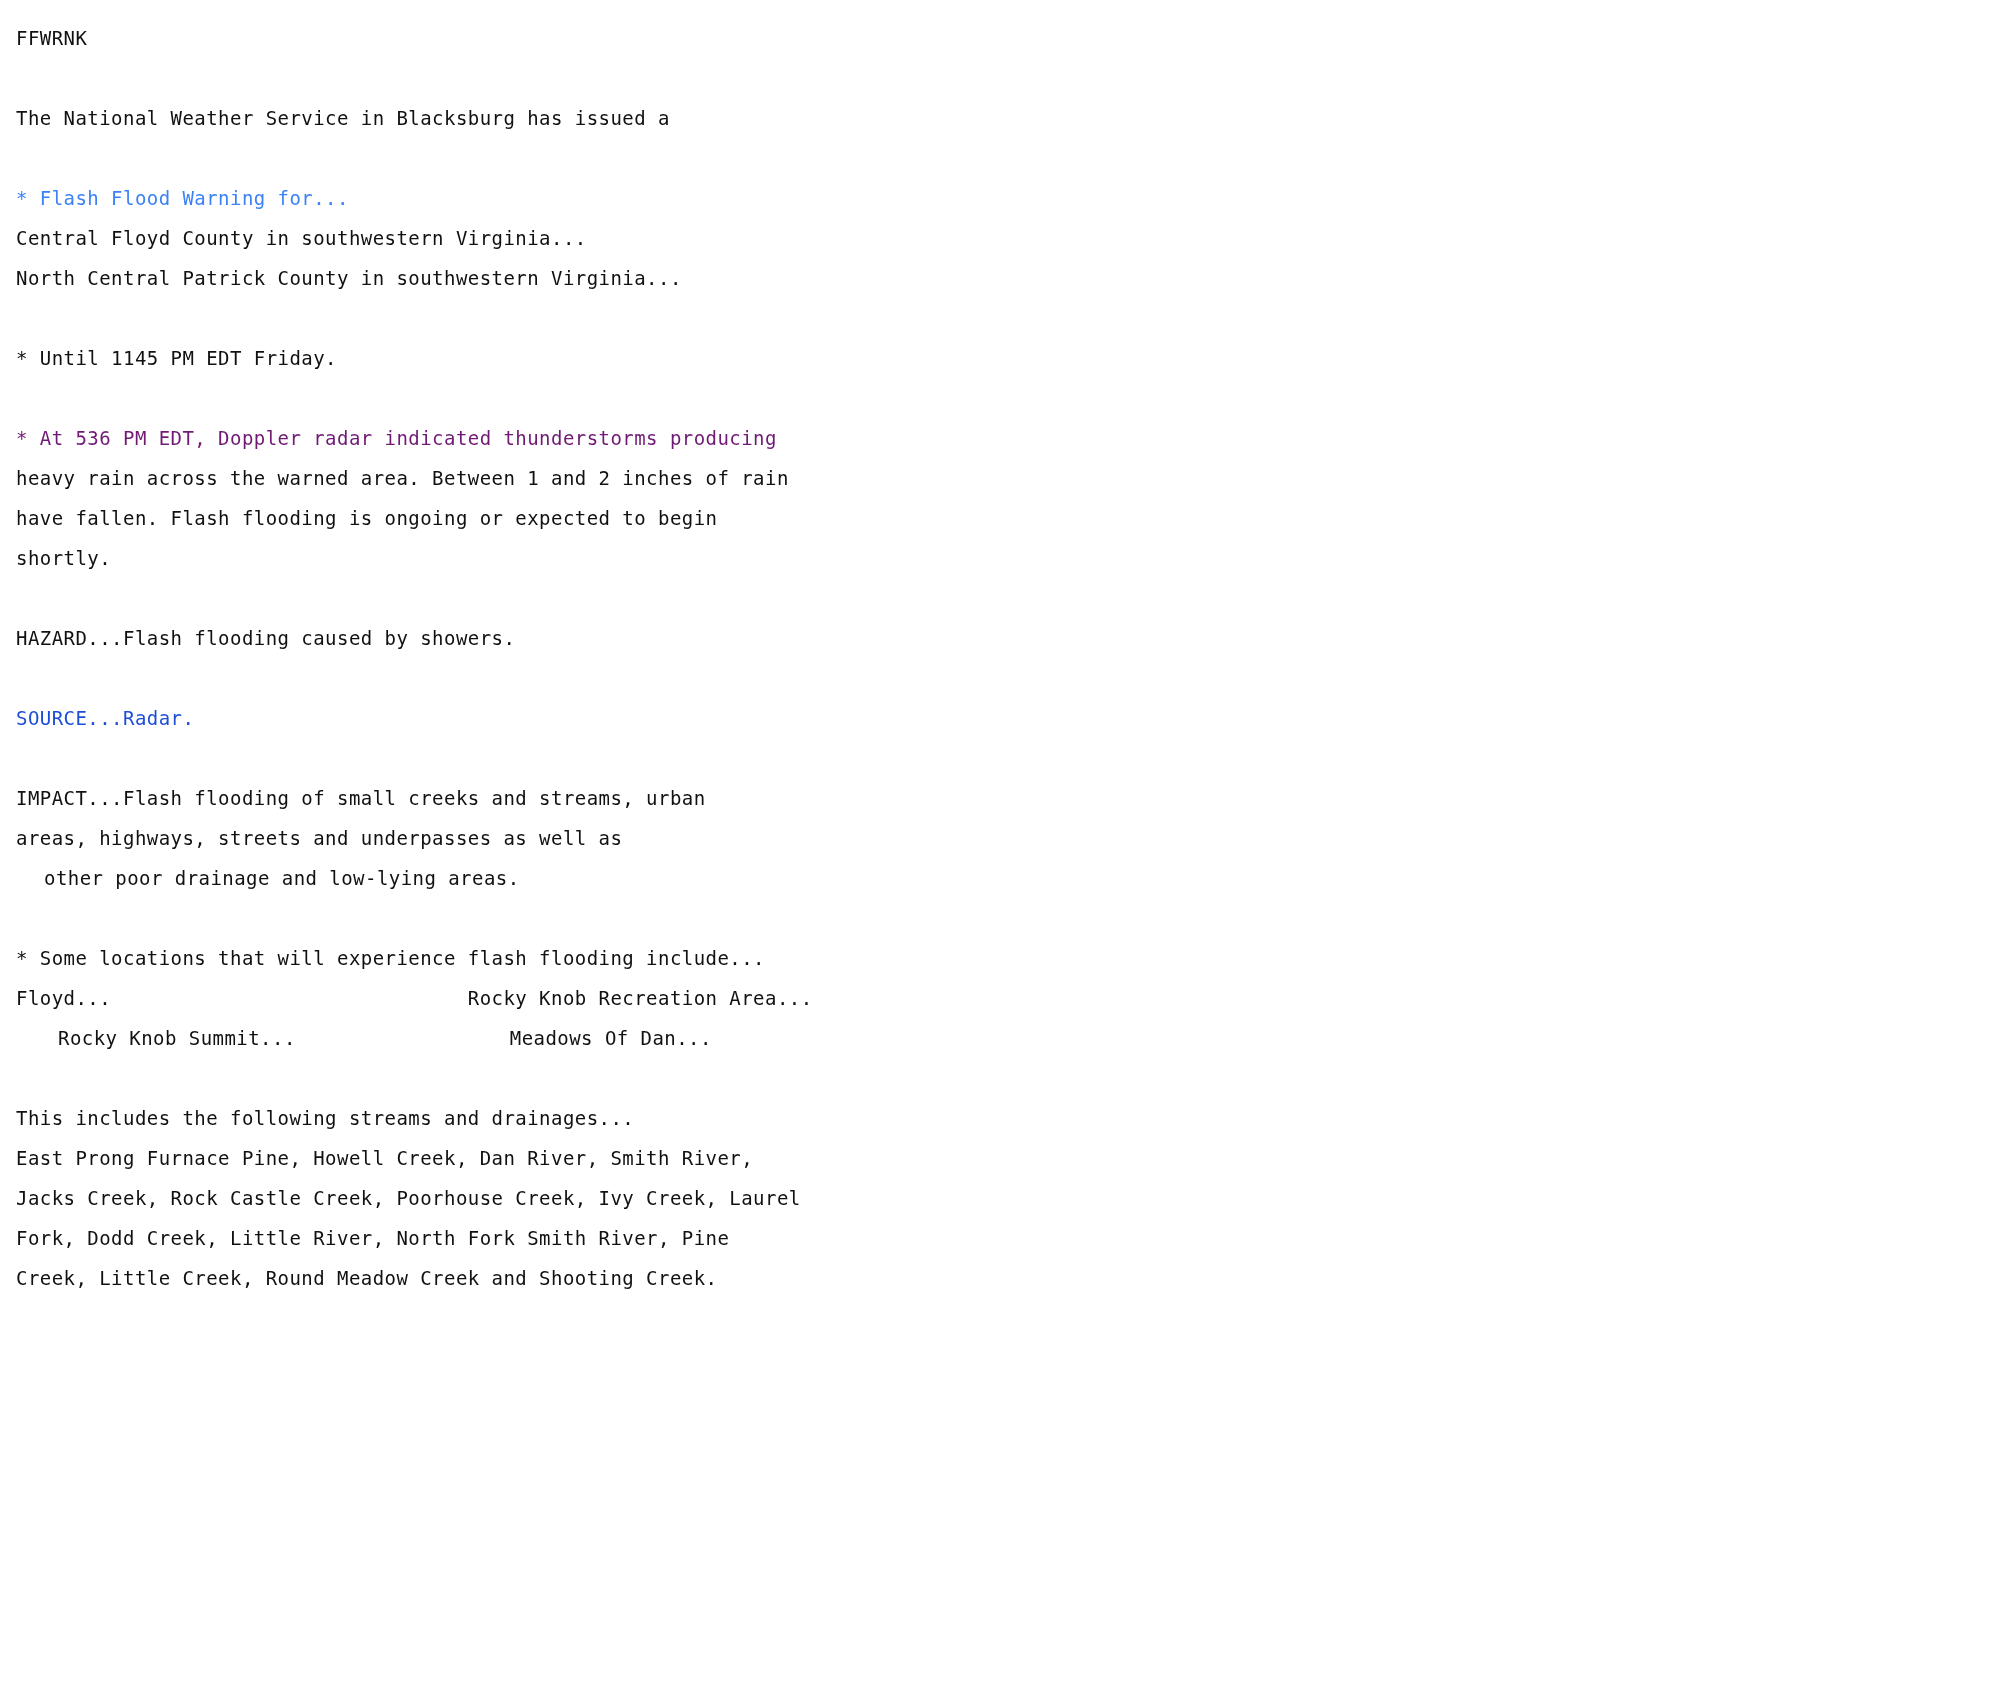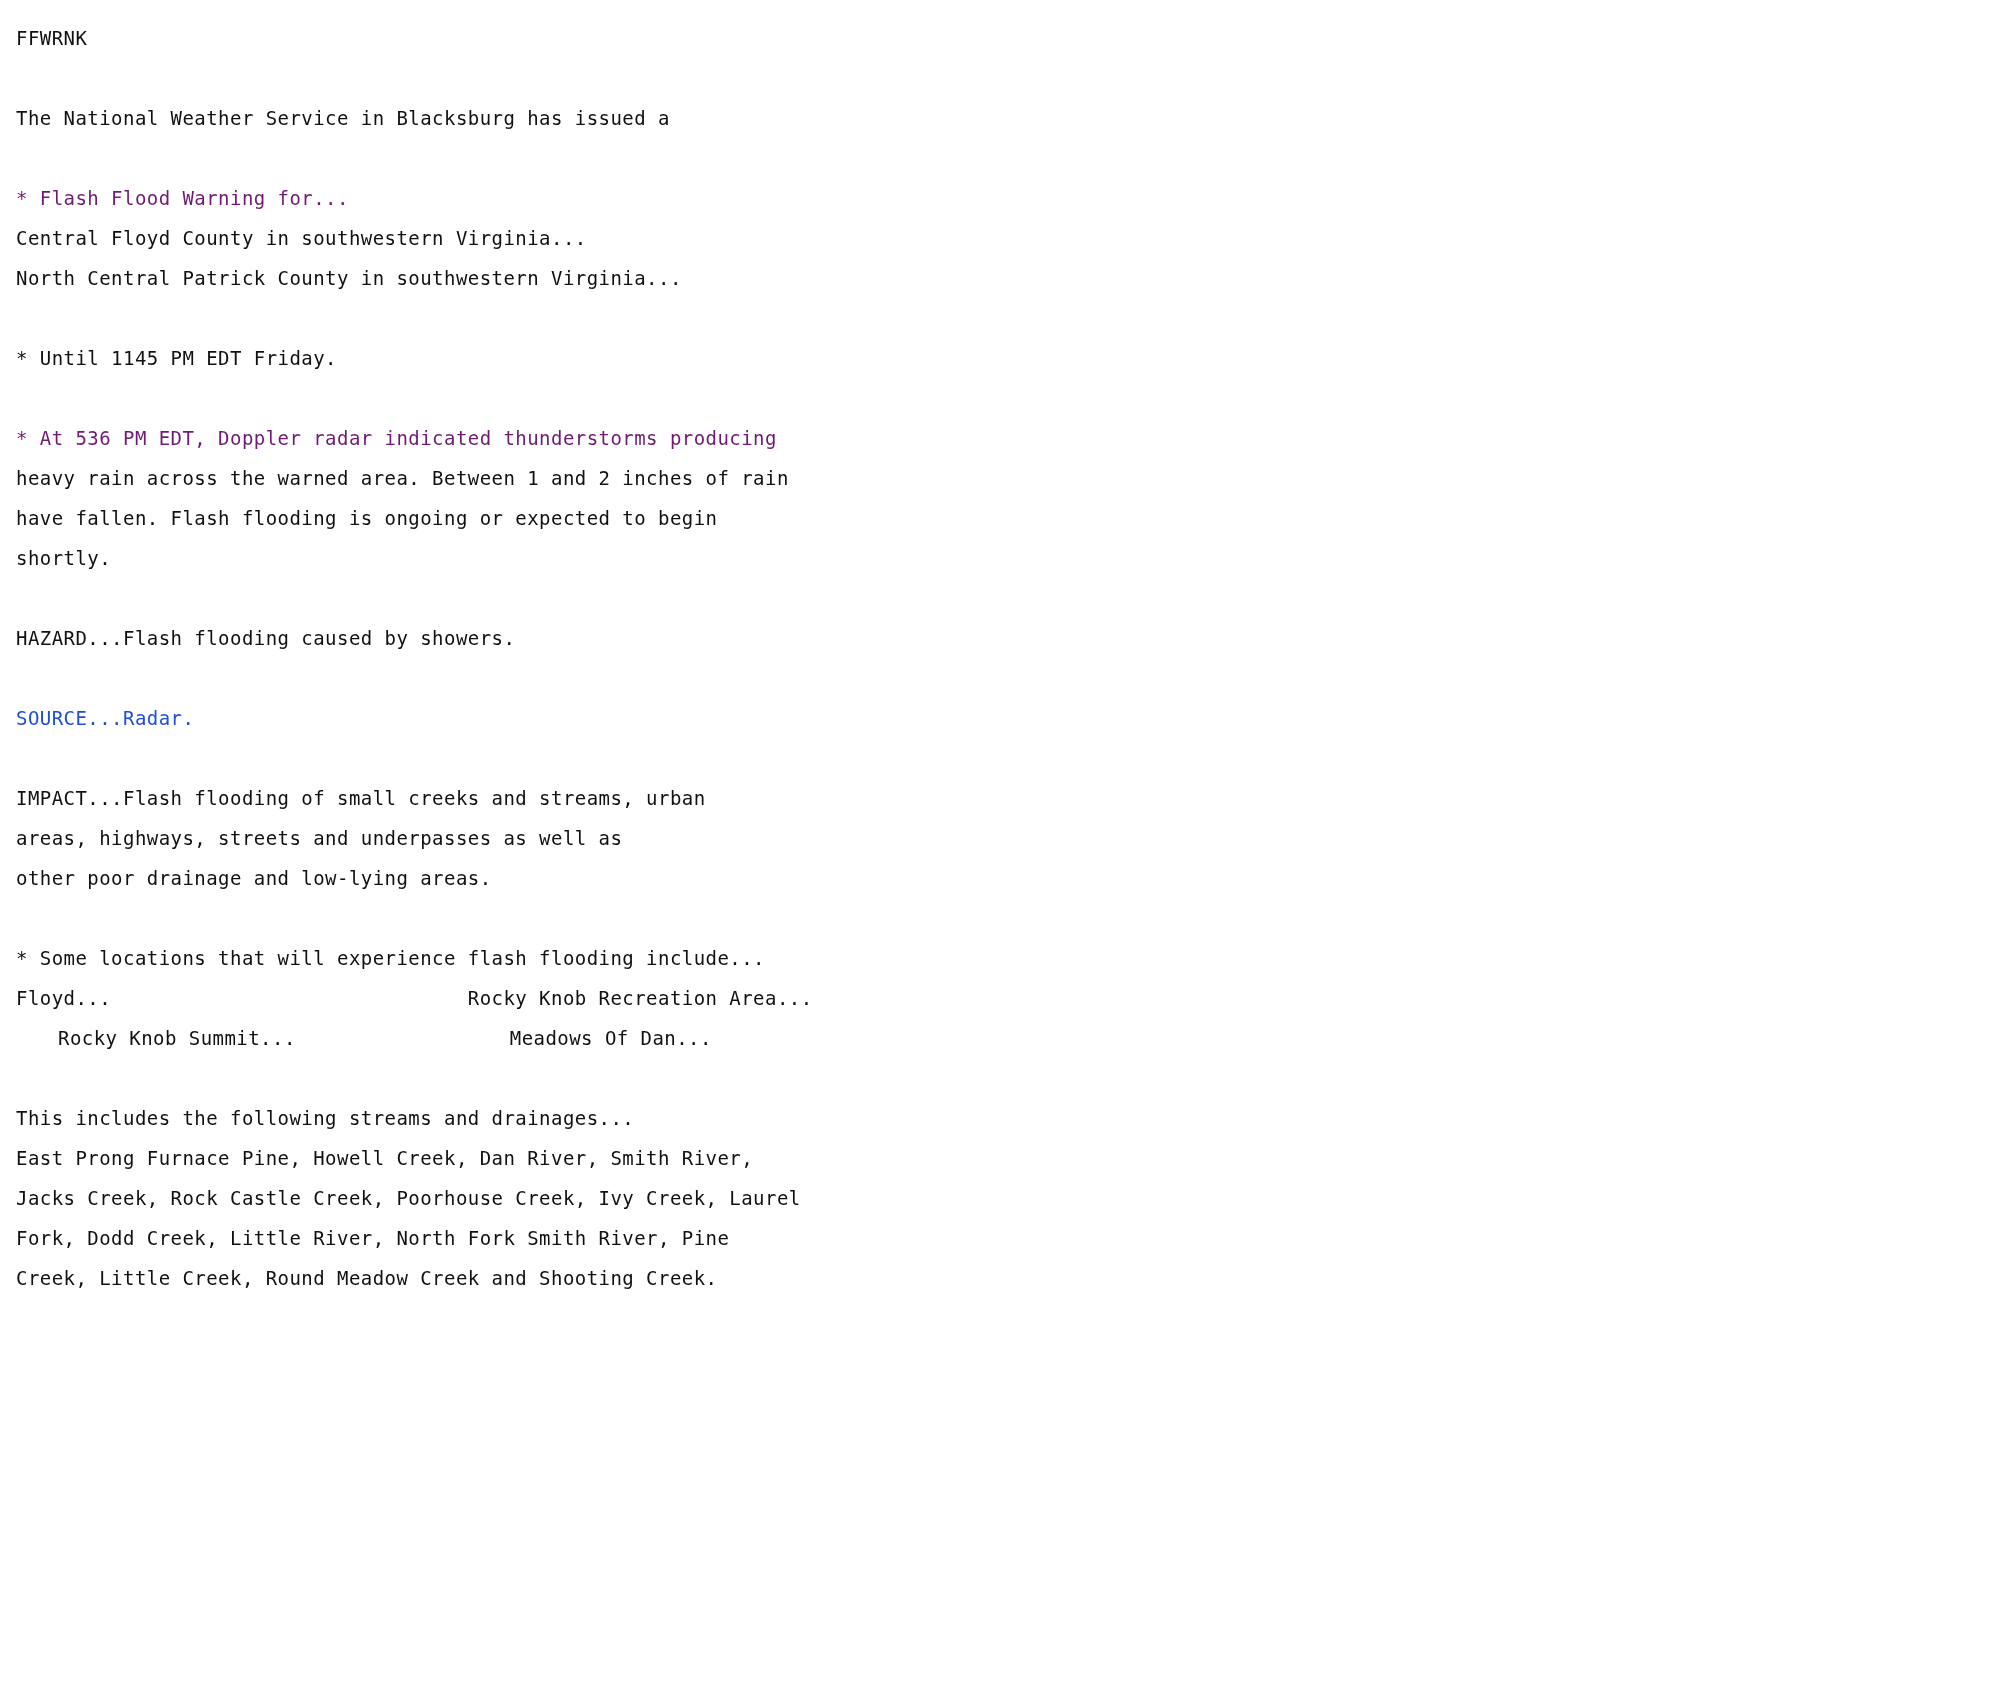--- a/index.html
+++ b/index.html
@@ -38,38 +38,38 @@
 </style>
 </head>
 <body style="background: rgb(255, 255, 255);">
 
 <div id="product">
 
   <span class="line" style="color: rgb(17, 17, 17);">FFWRNK</span>
   <span class="line blank"></span>
   <span class="line" style="color: rgb(17, 17, 17);">The National Weather Service in Blacksburg has issued a</span>
   <span class="line blank"></span>
-  <span class="line" style="color: #701a75;">* Flash Flood Warning for...</span>
+  <span class="line" style="color: #3b82f6;">* Flash Flood Warning for...</span>
   <span class="line" style="color: rgb(17, 17, 17);">Central Floyd County in southwestern Virginia...</span>
   <span class="line" style="color: rgb(17, 17, 17);">North Central Patrick County in southwestern Virginia...</span>
   <span class="line blank"></span>
   <span class="line" style="color: rgb(17, 17, 17);">* Until 1145 PM EDT Friday.</span>
   <span class="line blank"></span>
   <span class="line" style="color: #701a75;">* At 536 PM EDT, Doppler radar indicated thunderstorms producing</span>
   <span class="line" style="color: rgb(17, 17, 17);">heavy rain across the warned area. Between 1 and 2 inches of rain</span>
   <span class="line" style="color: rgb(17, 17, 17);">have fallen. Flash flooding is ongoing or expected to begin</span>
   <span class="line" style="color: rgb(17, 17, 17);">shortly.</span>
   <span class="line blank"></span>
   <span class="line" style="color: rgb(17, 17, 17);">HAZARD...Flash flooding caused by showers.</span>
   <span class="line blank"></span>
   <span class="line" style="color: #1d4ed8;">SOURCE...Radar.</span>
   <span class="line blank"></span>
   <span class="line" style="color: rgb(17, 17, 17);">IMPACT...Flash flooding of small creeks and streams, urban</span>
   <span class="line" style="color: rgb(17, 17, 17);">areas, highways, streets and underpasses as well as</span>
-  <span class="line" style="color: rgb(17, 17, 17);">other poor drainage and low-lying areas.</span>
+  <span class="line" style="color: rgb(17, 17, 17); margin-left: 28px;">other poor drainage and low-lying areas.</span>
   <span class="line blank"></span>
   <span class="line" style="color: rgb(17, 17, 17);">* Some locations that will experience flash flooding include...</span>
   <span class="line" style="color: rgb(17, 17, 17);">Floyd...                              Rocky Knob Recreation Area...</span>
   <span class="line" style="color: rgb(17, 17, 17); margin-left: 42px;">Rocky Knob Summit...                  Meadows Of Dan...</span>
   <span class="line blank"></span>
   <span class="line" style="color: rgb(17, 17, 17);">This includes the following streams and drainages...</span>
   <span class="line" style="color: rgb(17, 17, 17);">East Prong Furnace Pine, Howell Creek, Dan River, Smith River,</span>
   <span class="line" style="color: rgb(17, 17, 17);">Jacks Creek, Rock Castle Creek, Poorhouse Creek, Ivy Creek, Laurel</span>
   <span class="line" style="color: rgb(17, 17, 17);">Fork, Dodd Creek, Little River, North Fork Smith River, Pine</span>
   <span class="line" style="color: rgb(17, 17, 17);">Creek, Little Creek, Round Meadow Creek and Shooting Creek.</span>

